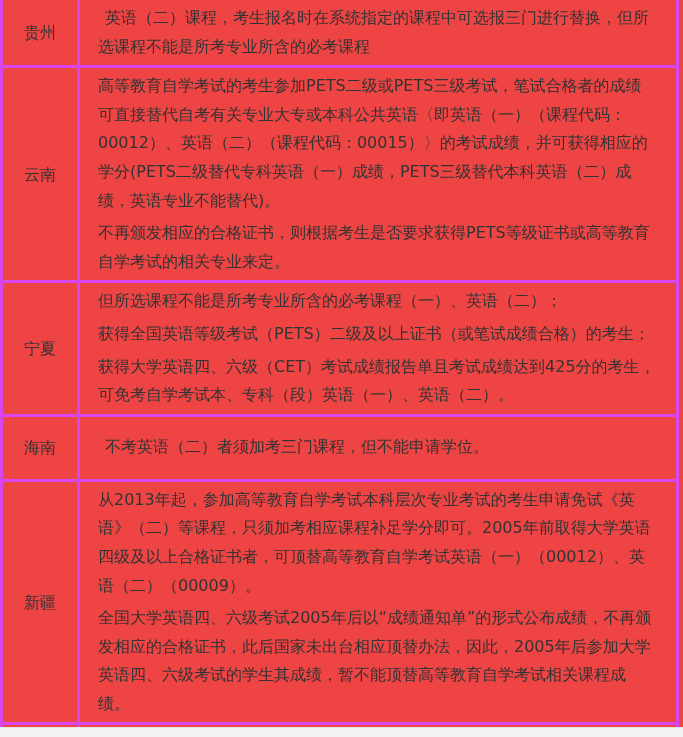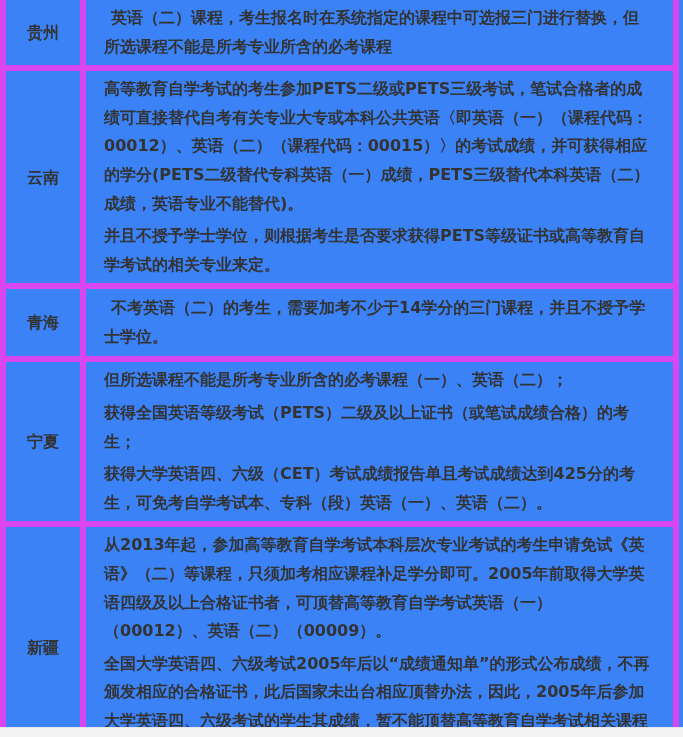--- a/index.html
+++ b/index.html
@@ -1,31 +1,30 @@
 <!DOCTYPE html>
 <html><head>
 <meta charset="utf-8">
 <style>
   html, body { margin: 0; padding: 0; }
   .screen {
     position: relative;
     width: 683px;
     height: 737px;
-    background: #3b82f6;
+    background: #ef4444;
     overflow: hidden;
     font-family: "DejaVu Sans", sans-serif;
-    font-weight: bold;
   }
   table.req-table {
     border-collapse: collapse;
     table-layout: fixed;
     width: 679px;
   }
   table.req-table td {
-    border: 6px solid #d946ef;
+    border: 3px solid #d946ef;
     vertical-align: middle;
     color: #333333;
     font-size: 16px;
     overflow: hidden;
   }
   table.req-table tr:first-child td { border-top: none; }
   td.province-cell {
     width: 46px;
     padding: 0 14px;
     text-align: center;
@@ -58,35 +57,35 @@
         <tr style="height: 61px;">
           <td class="province-cell">贵州</td>
           <td class="content-cell indent">
             <p>英语（二）课程，考生报名时在系统指定的课程中可选报三门进行替换，但所选课程不能是所考专业所含的必考课程</p>
           </td>
         </tr>
         <tr style="height: 173px;">
           <td class="province-cell">云南</td>
           <td class="content-cell">
             <p>高等教育自学考试的考生参加PETS二级或PETS三级考试，笔试合格者的成绩可直接替代自考有关专业大专或本科公共英语〈即英语（一）（课程代码：00012）、英语（二）（课程代码：00015）〉的考试成绩，并可获得相应的学分(PETS二级替代专科英语（一）成绩，PETS三级替代本科英语（二）成绩，英语专业不能替代)。</p>
-            <p>并且不授予学士学位，则根据考生是否要求获得PETS等级证书或高等教育自学考试的相关专业来定。</p>
-          </td>
-        </tr>
-        <tr style="height: 73px;">
-          <td class="province-cell">青海</td>
-          <td class="content-cell indent">
-            <p>不考英语（二）的考生，需要加考不少于14学分的三门课程，并且不授予学士学位。</p>
+            <p>不再颁发相应的合格证书，则根据考生是否要求获得PETS等级证书或高等教育自学考试的相关专业来定。</p>
           </td>
         </tr>
         <tr style="height: 124px;">
           <td class="province-cell">宁夏</td>
           <td class="content-cell">
             <p>但所选课程不能是所考专业所含的必考课程（一）、英语（二）；</p>
             <p>获得全国英语等级考试（PETS）二级及以上证书（或笔试成绩合格）的考生；</p>
             <p>获得大学英语四、六级（CET）考试成绩报告单且考试成绩达到425分的考生，可免考自学考试本、专科（段）英语（一）、英语（二）。</p>
+          </td>
+        </tr>
+        <tr style="height: 65px;">
+          <td class="province-cell">海南</td>
+          <td class="content-cell indent">
+            <p>不考英语（二）者须加考三门课程，但不能申请学位。</p>
           </td>
         </tr>
         <tr style="height: 180px;">
           <td class="province-cell">新疆</td>
           <td class="content-cell">
             <p>从2013年起，参加高等教育自学考试本科层次专业考试的考生申请免试《英语》（二）等课程，只须加考相应课程补足学分即可。2005年前取得大学英语四级及以上合格证书者，可顶替高等教育自学考试英语（一）（00012）、英语（二）（00009）。</p>
             <p>全国大学英语四、六级考试2005年后以“成绩通知单”的形式公布成绩，不再颁发相应的合格证书，此后国家未出台相应顶替办法，因此，2005年后参加大学英语四、六级考试的学生其成绩，暂不能顶替高等教育自学考试相关课程成绩。</p>
           </td>
         </tr>
         <tr style="height: 66px;">

